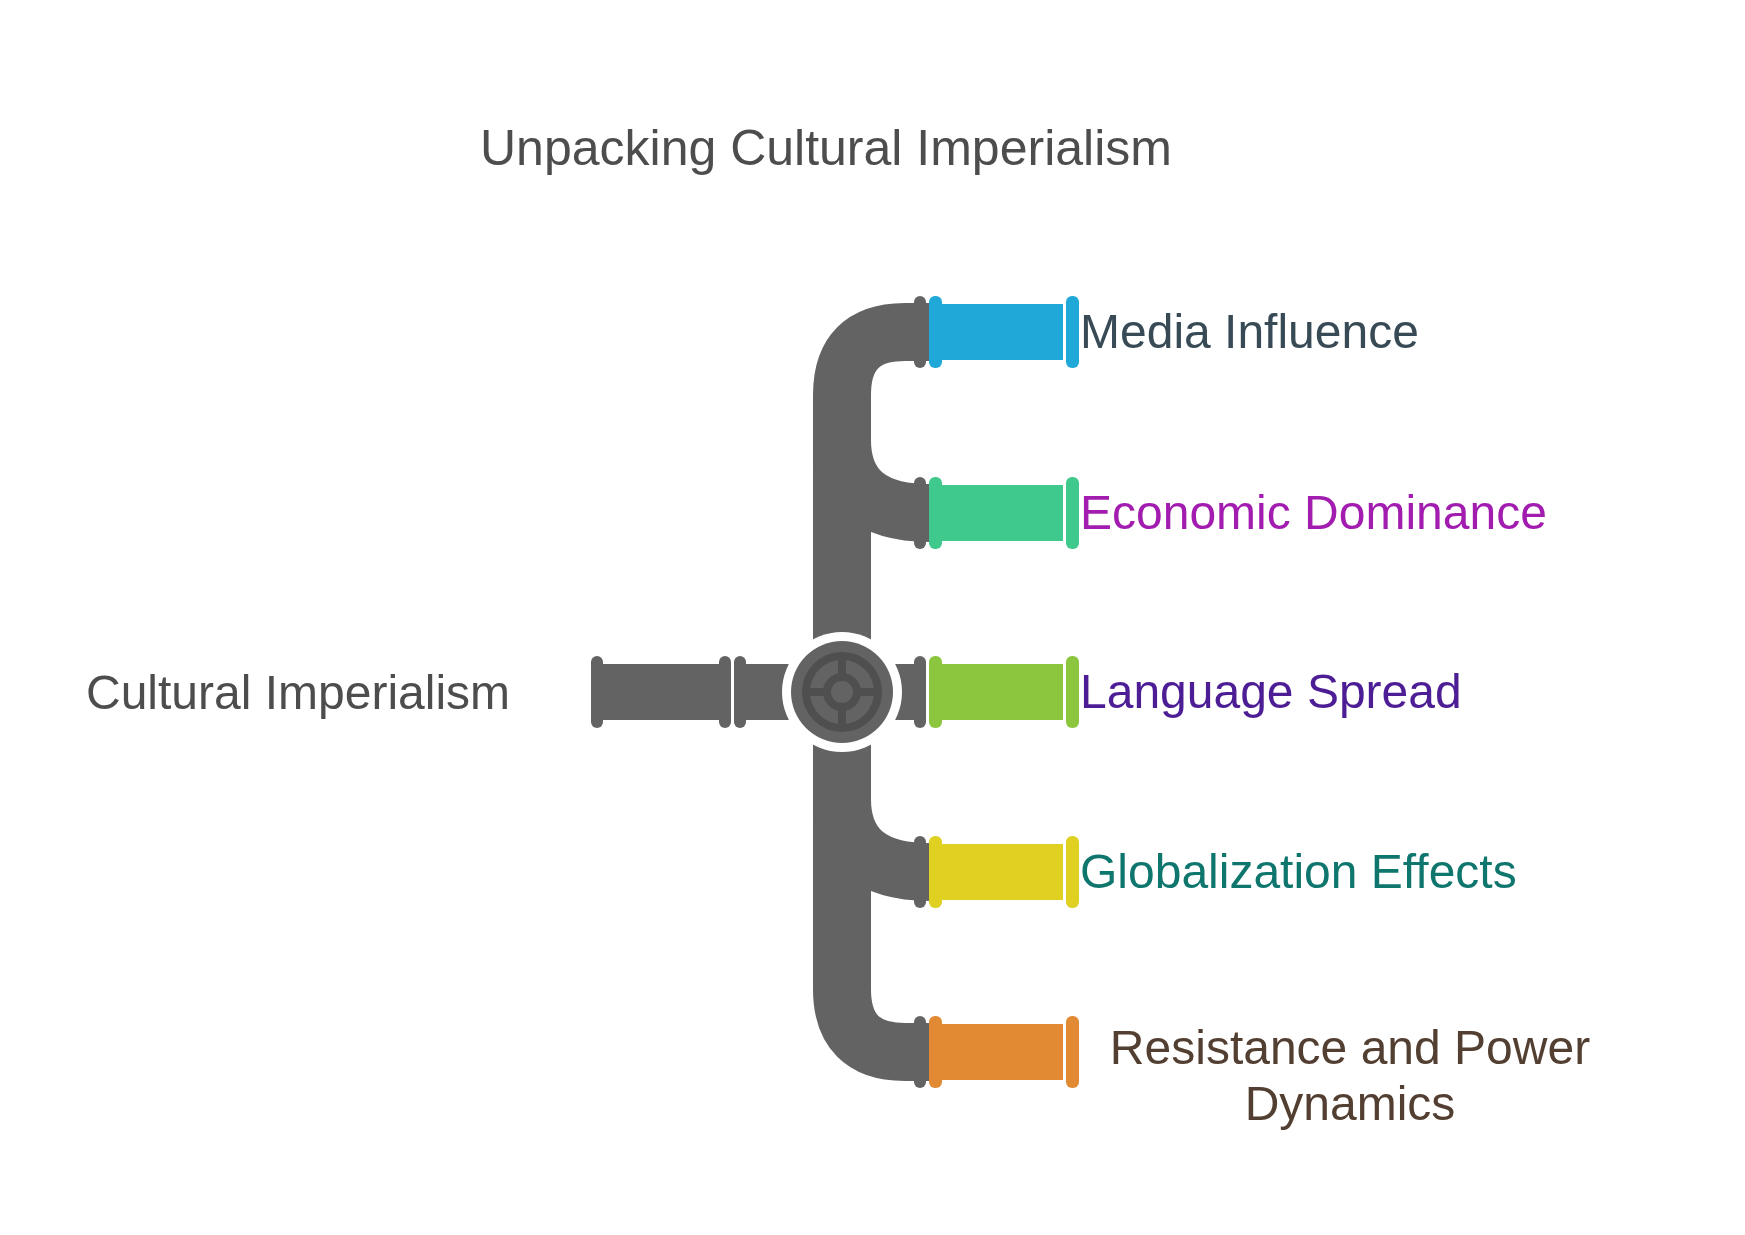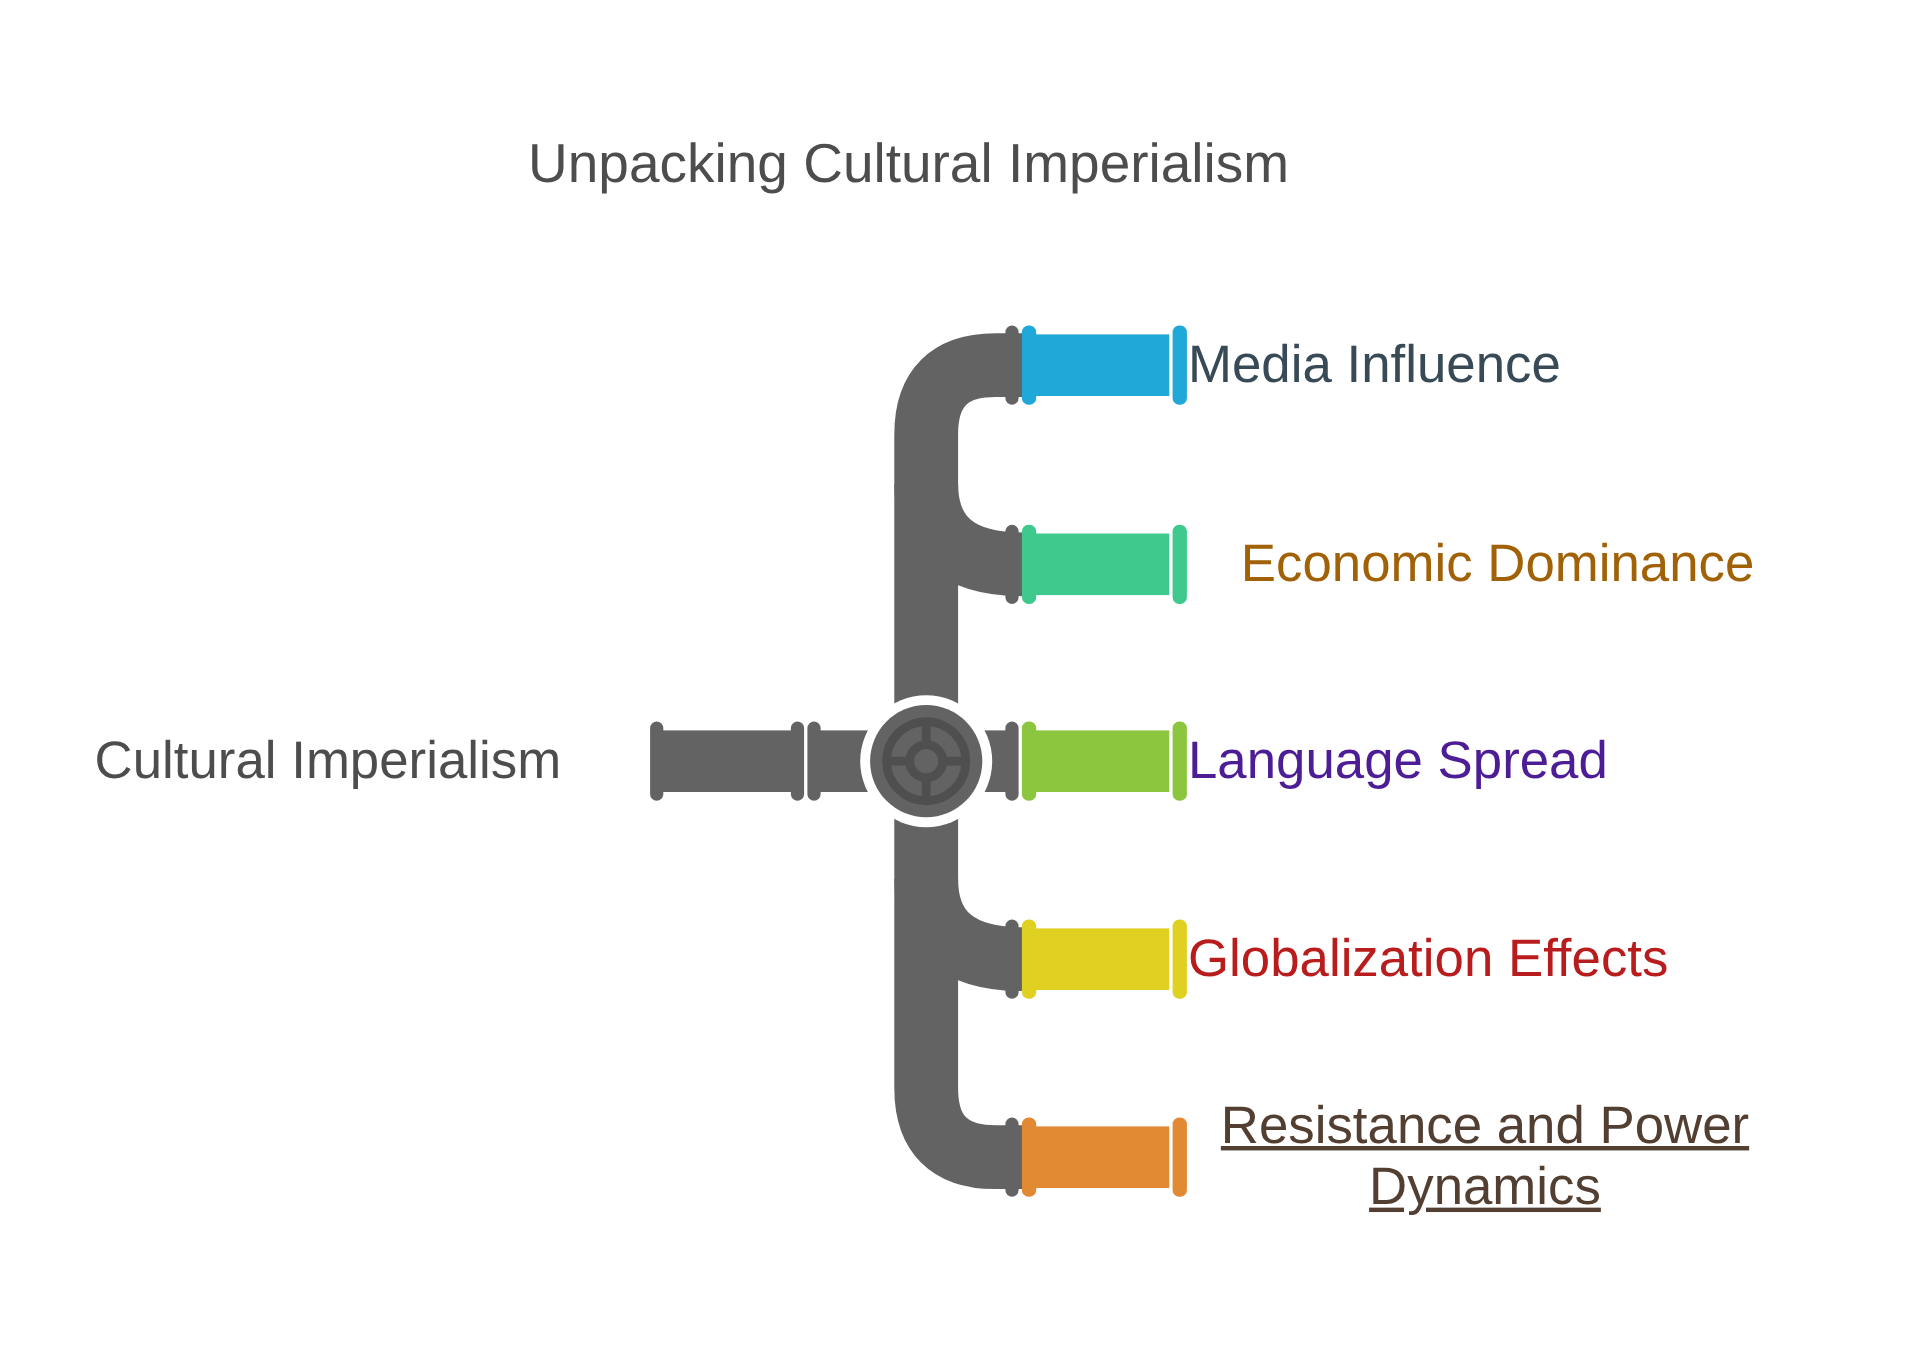--- a/index.html
+++ b/index.html
@@ -33,21 +33,21 @@
     transform:translateY(-50%);
     font-size:48px;
     line-height:1.17;
     max-width:540px;
     text-align:center;
   }
   .bl-1{top:332px;}
   .bl-2{top:513px;}
   .bl-3{top:692px;}
   .bl-4{top:872px;}
-  .bl-5{top:1052px;text-decoration:underline;}
+  .bl-5{top:1076px;}
 </style>
 </head>
 <body>
 
 <div id="canvas">
 
   <svg id="pipes" viewBox="0 0 1745 1235" xmlns="http://www.w3.org/2000/svg">
 
     <g>
       <path d="M 930 332 H 905 Q 842 332 842 395 V 989 Q 842 1052 905 1052 H 930" fill="none" stroke="#636363" stroke-width="58"></path>
@@ -108,21 +108,21 @@
       <rect x="1066" y="1016" width="13" height="72" rx="6" fill="#E18A33"></rect>
     </g>
   </svg>
 
   <div class="title">Unpacking Cultural Imperialism</div>
 
   <div class="root-label">Cultural Imperialism</div>
 
   <div class="branch-label bl-1" style="color: rgb(55, 74, 85);">Media Influence</div>
 
-  <div class="branch-label bl-2" style="color: #a16207; padding-left: 48px;">Economic Dominance</div>
+  <div class="branch-label bl-2" style="color: #a21caf;">Economic Dominance</div>
 
   <div class="branch-label bl-3" style="color: #4c1d95;">Language Spread</div>
 
-  <div class="branch-label bl-4" style="color: #b91c1c;">Globalization Effects</div>
+  <div class="branch-label bl-4" style="color: #0f766e;">Globalization Effects</div>
 
   <div class="branch-label bl-5" style="color: rgb(82, 63, 49);">Resistance and Power Dynamics</div>
 
 </div>
 
 </body></html>

